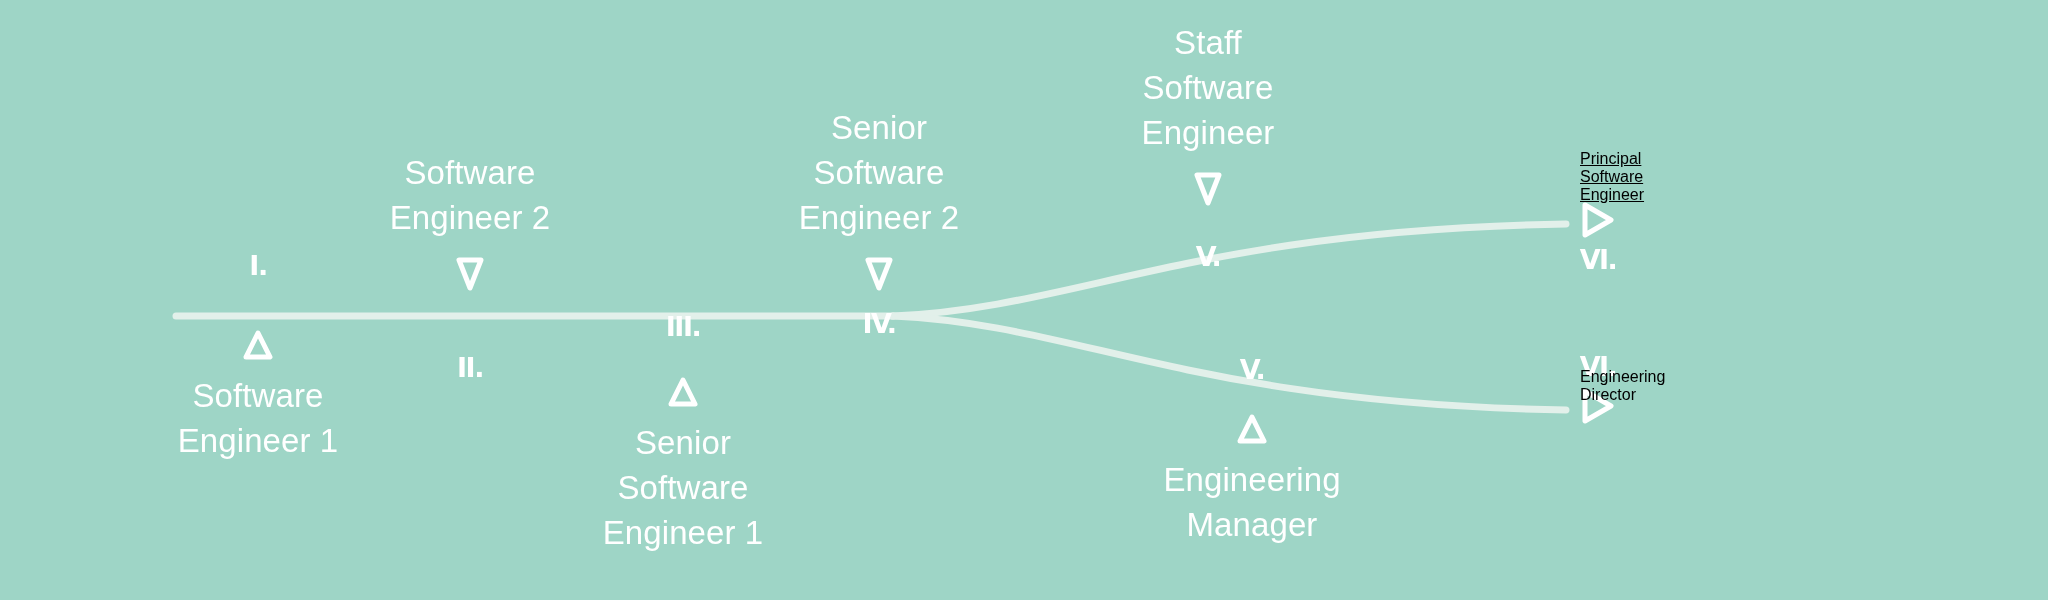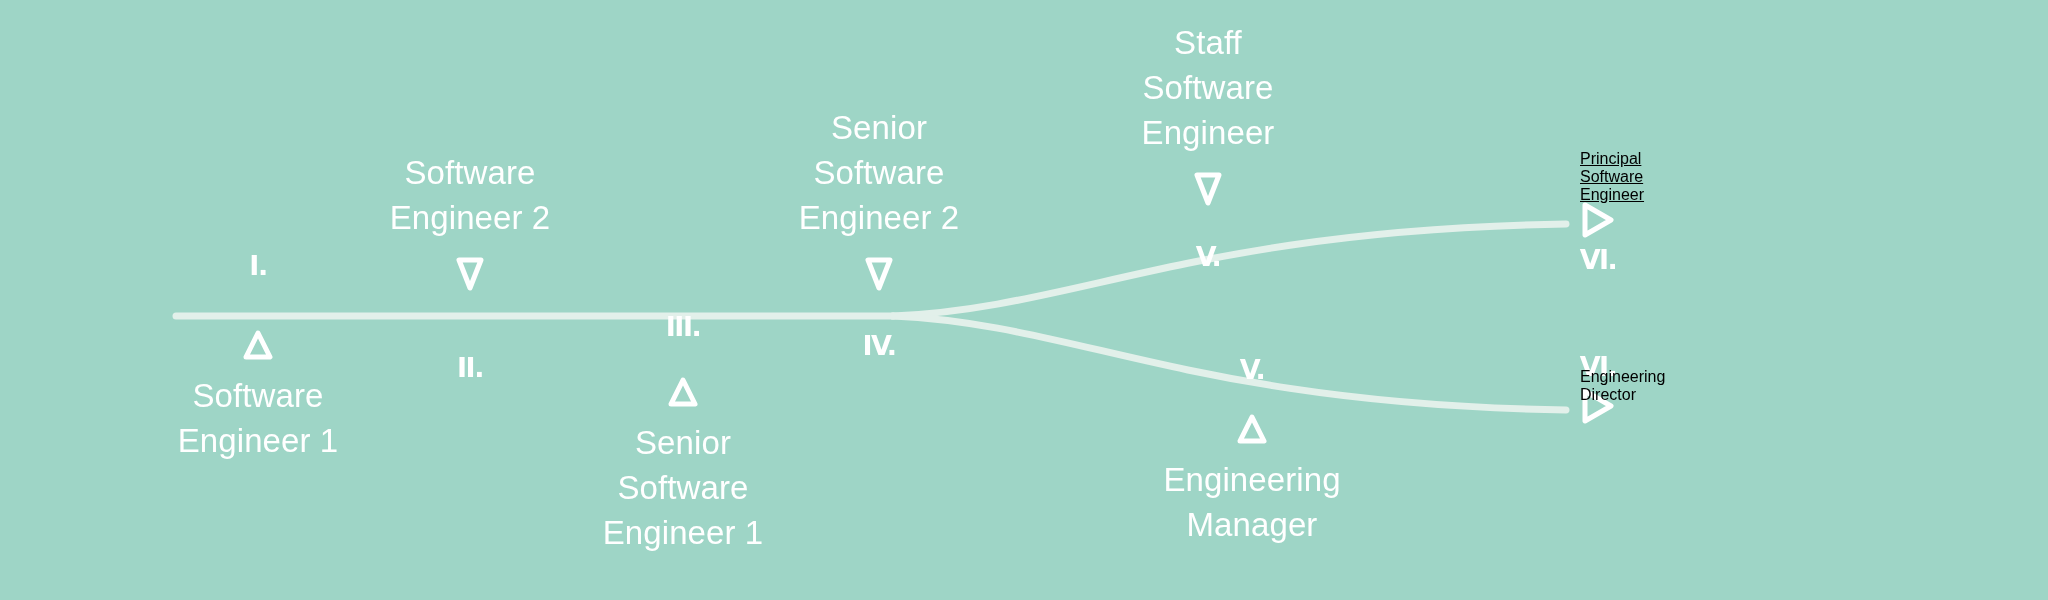--- a/index.html
+++ b/index.html
@@ -96,21 +96,21 @@
 Engineer 1</div>
   </div>
 
   <div class="node abs" style="left:879px; top:105px;">
     <div class="title" style="white-space: pre-line;">Senior
 Software
 Engineer 2</div>
     <svg class="marker-svg" width="30" height="40" viewBox="0 0 30 40" style="margin-top:14px;">
       <path d="M4 6 L26 6 L15 34 Z" fill="none" stroke="#ffffff" stroke-width="5" stroke-linejoin="round"></path>
     </svg>
-    <div class="numeral" style="margin-top:38px;">IV.</div>
+    <div class="numeral" style="margin-top:16px;">IV.</div>
   </div>
 
   <div class="node abs" style="left:1208px; top:20px;">
     <div class="title" style="white-space: pre-line;">Staff
 Software
 Engineer</div>
     <svg class="marker-svg" width="30" height="40" viewBox="0 0 30 40" style="margin-top:14px;">
       <path d="M4 6 L26 6 L15 34 Z" fill="none" stroke="#ffffff" stroke-width="5" stroke-linejoin="round"></path>
     </svg>
     <div class="numeral" style="margin-top:34px;">V.</div>

